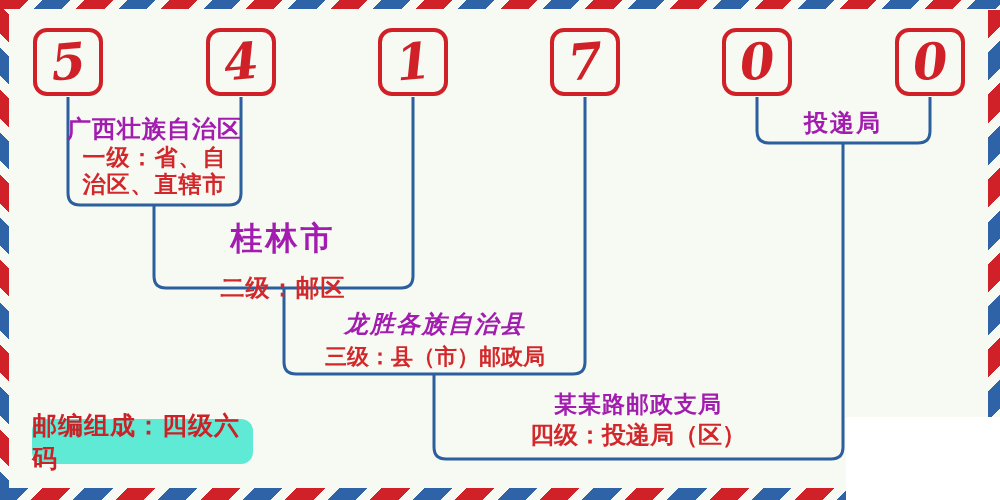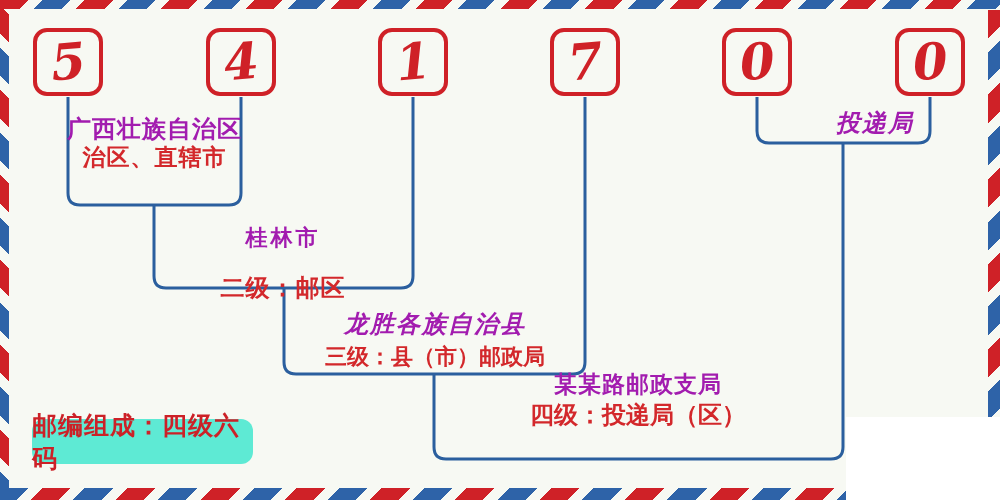--- a/index.html
+++ b/index.html
@@ -60,29 +60,29 @@
     font-family:"Liberation Serif",serif;
   }
   .desc{
     color:#d3282b;font-weight:bold;
     font-family:"Liberation Sans",sans-serif;
   }
   .l1{left:62px;top:115px;width:185px;}
   .l1 .name{font-size:24px;letter-spacing:1px;line-height:29px;}
   .l1 .desc{font-size:23px;line-height:27px;letter-spacing:1px;}
   .l2{left:198px;top:222px;width:170px;}
-  .l2 .name{font-size:22px;letter-spacing:3px;line-height:32px;}
+  .l2 .name{font-size:32px;letter-spacing:3px;line-height:32px;}
   .l2 .desc{font-size:24px;margin-top:18px;letter-spacing:1px;}
   .l3{left:319px;top:310px;width:232px;}
   .l3 .name{font-size:24px;letter-spacing:2px;line-height:28px;font-style:italic;}
   .l3 .desc{font-size:22px;margin-top:4px;}
-  .l4{left:527px;top:372px;width:222px;}
+  .l4{left:527px;top:392px;width:222px;}
   .l4 .name{font-size:23px;letter-spacing:1px;line-height:26px;}
   .l4 .desc{font-size:24px;margin-top:1px;}
-  .l5{left:811px;top:107px;width:128px;font-style:italic;}
+  .l5{left:779px;top:107px;width:128px;}
   .l5 .name{font-size:24px;letter-spacing:2px;}
   
   .badge{
     position:absolute;left:32px;top:419px;width:221px;height:45px;
     background:#5eead4;border-radius:12px;
     display:flex;align-items:center;justify-content:center;
   }
   .badge .badge-text{
     color:#cc2127;font-weight:bold;font-size:25px;letter-spacing:1px;
     font-family:"Liberation Serif",serif;
@@ -121,20 +121,21 @@
   </div>
   <div class="digit-box db5">
     <span class="digit">0</span>
   </div>
   <div class="digit-box db6">
     <span class="digit">0</span>
   </div>
 
   <div class="lbl l1">
     <div class="name">广西壮族自治区</div>
+    <div class="desc">一级：省、自</div>
     <div class="desc">治区、直辖市</div>
   </div>
 
   <div class="lbl l2">
     <div class="name">桂林市</div>
     <div class="desc">二级：邮区</div>
   </div>
 
   <div class="lbl l3">
     <div class="name">龙胜各族自治县</div>

